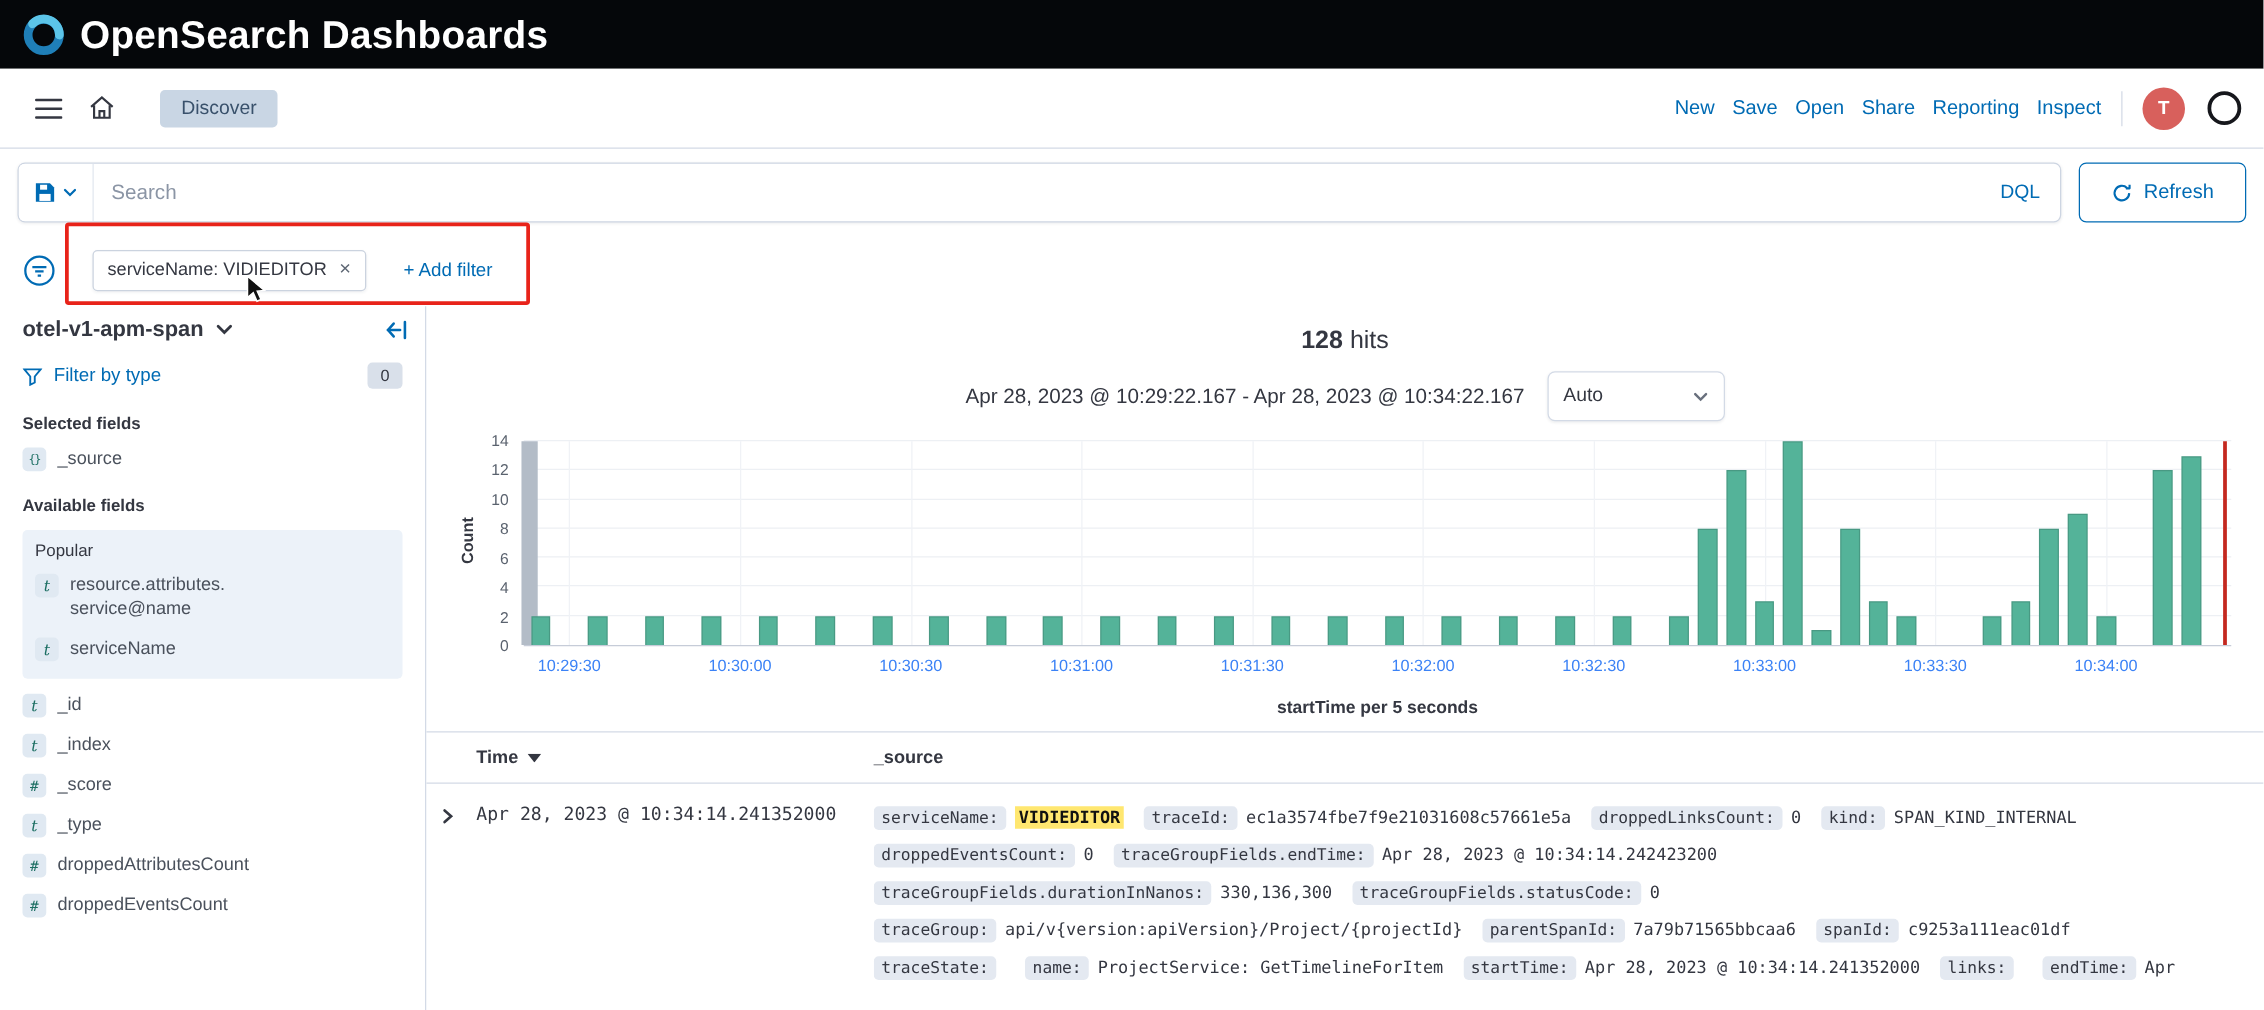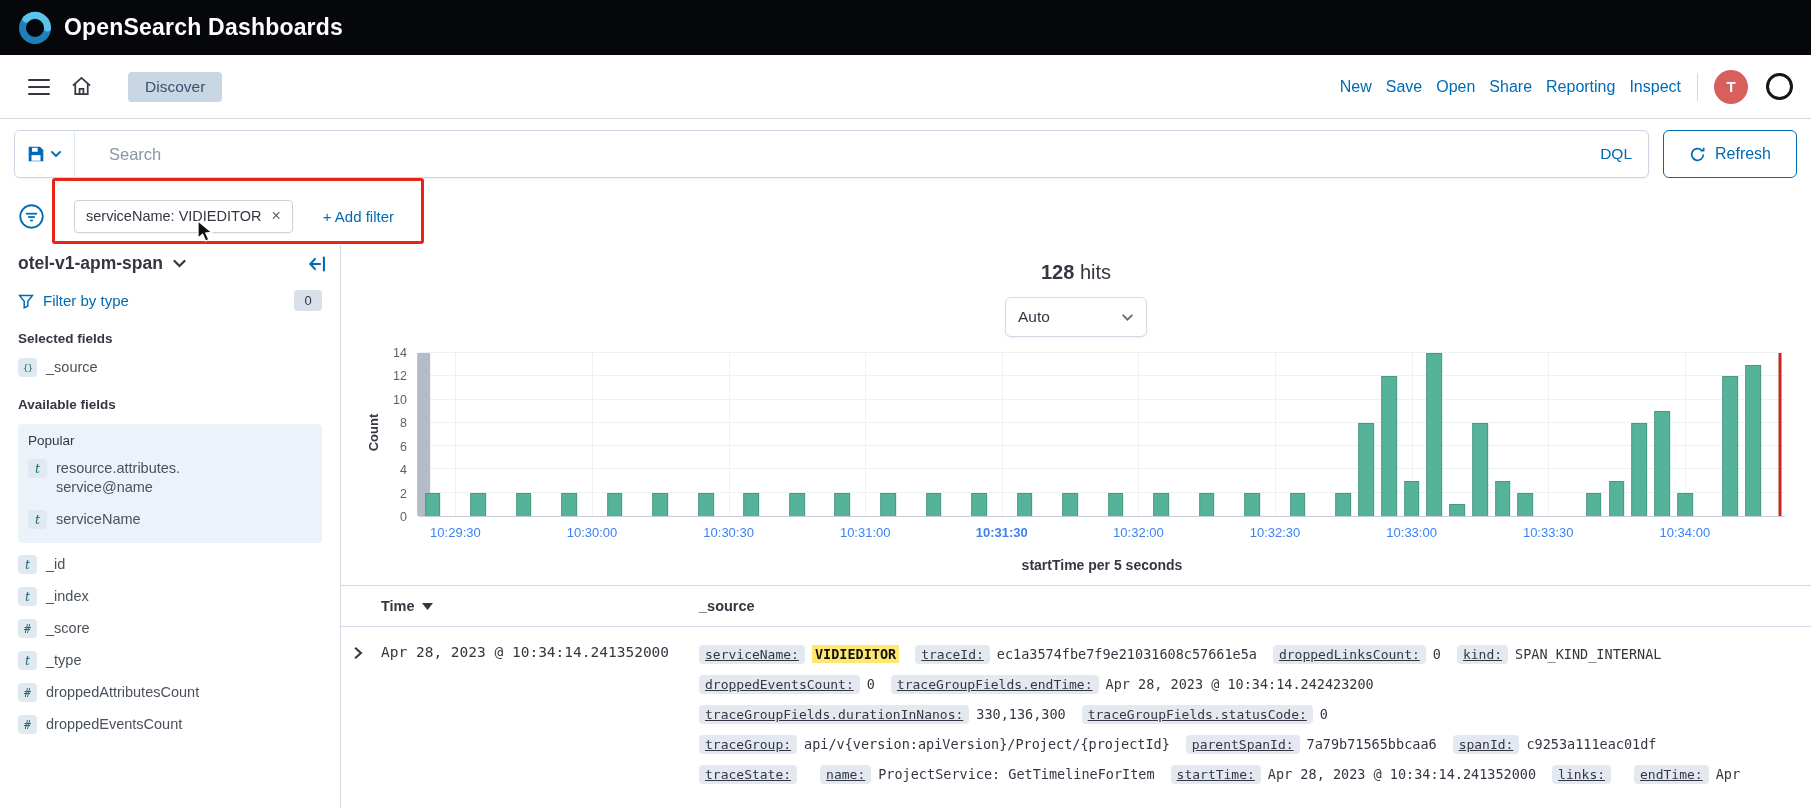--- a/index.html
+++ b/index.html
@@ -2,35 +2,35 @@
 <html><head>
 <meta charset="utf-8">
 <style>
   * { box-sizing: border-box; margin: 0; padding: 0; }
   html, body { background: #fff; }
   body { font-family: "Liberation Sans", "DejaVu Sans", sans-serif; color: #343741; }
   .app { position: relative; width: 1811px; height: 808px; overflow: hidden; background: #fff; }
 
   
   .topbar { position: absolute; top: 0; left: 0; right: 0; height: 55px; background: #05070a; display: flex; align-items: center; padding: 0 18px; }
-  .brand { color: #fff; font-size: 23px; font-weight: 700; margin-left: 12px; letter-spacing: .2px; }
+  .brand { color: #fff; font-size: 31px; font-weight: 700; margin-left: 12px; letter-spacing: .2px; }
 
   
   .toolbar { position: absolute; top: 55px; left: 0; right: 0; height: 64px; background: #fff; border-bottom: 1px solid #d3dae6; display: flex; align-items: center; padding: 0 18px; }
   .icon-btn { background: none; border: none; cursor: pointer; width: 42px; height: 42px; display: flex; align-items: center; justify-content: center; }
   .breadcrumb-pill { background: #c9d6e4; color: #39516b; font-size: 15.5px; padding: 6px 17px; border-radius: 4px; margin-left: 26px; cursor: pointer; }
   .top-actions { margin-left: auto; display: flex; align-items: center; gap: 14px; }
   .top-link { color: #006bb4; font-size: 16px; text-decoration: none; cursor: pointer; }
   .v-divider { width: 1px; height: 28px; background: #d3dae6; margin: 0 16px; }
   .avatar { width: 34px; height: 34px; border-radius: 50%; background: #d8605c; color: #fff; font-weight: 700; font-size: 15px; display: flex; align-items: center; justify-content: center; cursor: pointer; }
   .help-circle { width: 27px; height: 27px; border-radius: 50%; border: 3px solid #16171c; margin-left: 18px; cursor: pointer; background: #fff; }
 
   
   .querybar { position: absolute; top: 119px; left: 0; right: 0; height: 70px; display: flex; align-items: center; padding: 0 14px; gap: 14px; }
-  .control { height: 48px; background: #fff; border: 1px solid #cdd5e2; border-radius: 6px; box-shadow: 0 1px 2px rgba(50,60,80,.08); display: flex; align-items: center; overflow: hidden; gap: 20px; }
+  .control { height: 48px; background: #fff; border: 1px solid #cdd5e2; border-radius: 6px; box-shadow: 0 1px 2px rgba(50,60,80,.08); display: flex; align-items: center; overflow: hidden; }
   .search-control { flex: 1; }
   .save-seg, .cal-seg { display: flex; align-items: center; gap: 5px; padding: 0 12px; height: 100%; border-right: 1px solid #e2e8f0; cursor: pointer; background: #fff; border-top: none; border-bottom: none; border-left: none; }
   .search-input { flex: 1; border: none; outline: none; font-size: 16.5px; padding: 0 14px; color: #343741; font-family: inherit; background: transparent; }
   .search-input::placeholder { color: #8b95a5; }
   .dql-btn { color: #006bb4; font-size: 15.5px; padding: 0 16px; cursor: pointer; background: none; border: none; font-family: inherit; }
   .date-control { width: 598px; }
   .time-text { font-size: 16px; padding-left: 16px; color: #343741; cursor: pointer; }
   .show-dates { margin-left: auto; color: #006bb4; font-size: 15.5px; padding-right: 16px; cursor: pointer; text-decoration: none; }
   .refresh-btn { width: 134px; height: 48px; border: 1px solid #006bb4; color: #006bb4; border-radius: 6px; background: #fff; font-size: 16px; font-weight: 500; display: flex; align-items: center; justify-content: center; gap: 9px; cursor: pointer; font-family: inherit; }
 
@@ -94,21 +94,21 @@
   
   .doc-table { position: absolute; top: 340px; left: 0; right: 0; bottom: 0; }
   .table-head { display: flex; align-items: center; height: 42px; border-top: 1px solid #d3dae6; border-bottom: 1px solid #d3dae6; padding-left: 10px; font-size: 14.5px; font-weight: 700; color: #343741; }
   .col-spacer { width: 30px; }
   .col-time { width: 318px; display: flex; align-items: center; gap: 7px; cursor: pointer; }
   .doc-row { display: flex; padding: 12px 0 0 10px; }
   .expand-btn { width: 30px; height: 26px; background: none; border: none; cursor: pointer; padding-top: 5px; text-align: left; }
   .time-cell { width: 318px; font-family: "DejaVu Sans Mono", "Liberation Mono", monospace; font-size: 14.5px; color: #343741; padding-top: 5px; }
   .source-cell { flex: 1; overflow: hidden; padding-right: 6px; }
   .src-line { height: 30px; display: flex; align-items: center; white-space: nowrap; overflow: hidden; }
-  .field-chip { background: #e4e9f1; border-radius: 4px; padding: 2px 6px; font-family: "DejaVu Sans Mono", "Liberation Mono", monospace; font-size: 13px; color: #343741; margin-right: 7px; flex: 0 0 auto; text-decoration: underline; }
+  .field-chip { background: #e4e9f1; border-radius: 4px; padding: 2px 6px; font-family: "DejaVu Sans Mono", "Liberation Mono", monospace; font-size: 13px; color: #343741; margin-right: 7px; flex: 0 0 auto; }
   .field-val { font-family: "DejaVu Sans Mono", "Liberation Mono", monospace; font-size: 13.5px; color: #343741; margin-right: 16px; flex: 0 0 auto; }
   .field-val.hl { background: #ffe770; font-weight: 700; padding: 1px 3px; color: #111; }
 </style>
 </head>
 <body>
 
 <div class="app">
 
   <header class="topbar">
     <span style="display:flex;">
@@ -265,20 +265,21 @@
         </div>
       </div>
   </aside>
 
   <main class="content">
     <div class="hits-line">
       <span class="hits-count">128</span>
       <span>hits</span>
     </div>
     <div class="date-row">
+      <span class="date-range">Apr 28, 2023 @ 10:29:22.167 - Apr 28, 2023 @ 10:34:22.167</span>
       <div class="interval-select">
         <span>Auto</span>
         <svg class="interval-caret" width="13" height="13" viewBox="0 0 12 12" fill="none" stroke="#69707d" stroke-width="1.8" stroke-linecap="round">
             <path d="M2 4 L6 8 L10 4"></path>
           </svg>
       </div>
     </div>
     <div class="chart-wrap">
       <span class="y-label">Count</span>
       <div class="y-axis">
@@ -346,21 +347,21 @@
           <div class="bar" style="left: 92.6667%; height: 14.2857%; background: rgb(84, 179, 153);"></div>
           <div class="bar" style="left: 96%; height: 85.7143%; background: rgb(84, 179, 153);"></div>
           <div class="bar" style="left: 97.6667%; height: 92.8571%; background: rgb(84, 179, 153);"></div>
           <div class="time-marker" style="left: 99.6667%; background: rgb(196, 40, 31);"></div>
         </div>
       <div class="x-axis">
           <span class="x-tick" style="left: 2.66667%;">10:29:30</span>
           <span class="x-tick" style="left: 12.6667%;">10:30:00</span>
           <span class="x-tick" style="left: 22.6667%;">10:30:30</span>
           <span class="x-tick" style="left: 32.6667%;">10:31:00</span>
-          <span class="x-tick" style="left: 42.6667%; font-weight: bold;">10:31:30</span>
+          <span class="x-tick" style="left: 42.6667%;">10:31:30</span>
           <span class="x-tick" style="left: 52.6667%;">10:32:00</span>
           <span class="x-tick" style="left: 62.6667%;">10:32:30</span>
           <span class="x-tick" style="left: 72.6667%;">10:33:00</span>
           <span class="x-tick" style="left: 82.6667%;">10:33:30</span>
           <span class="x-tick" style="left: 92.6667%;">10:34:00</span>
         </div>
       <div class="x-label">startTime per 5 seconds</div>
     </div>
     <div class="doc-table">
       <div class="table-head">

